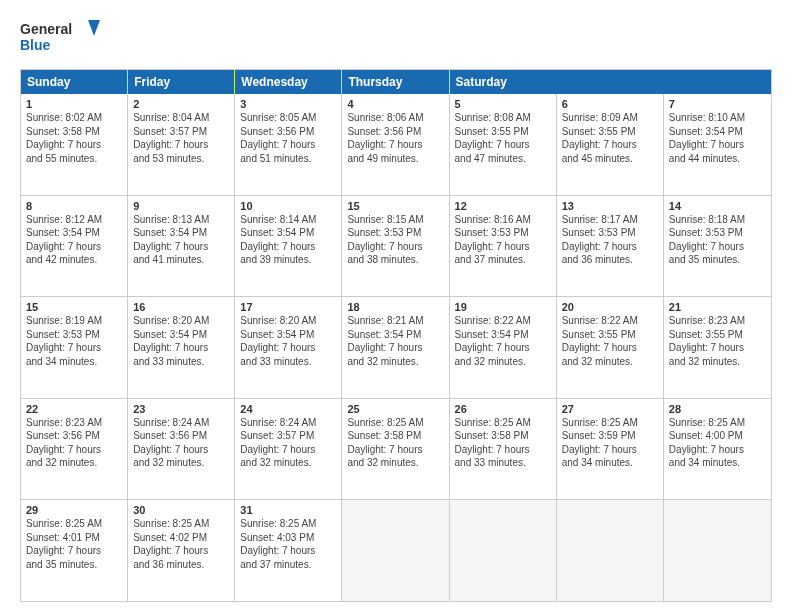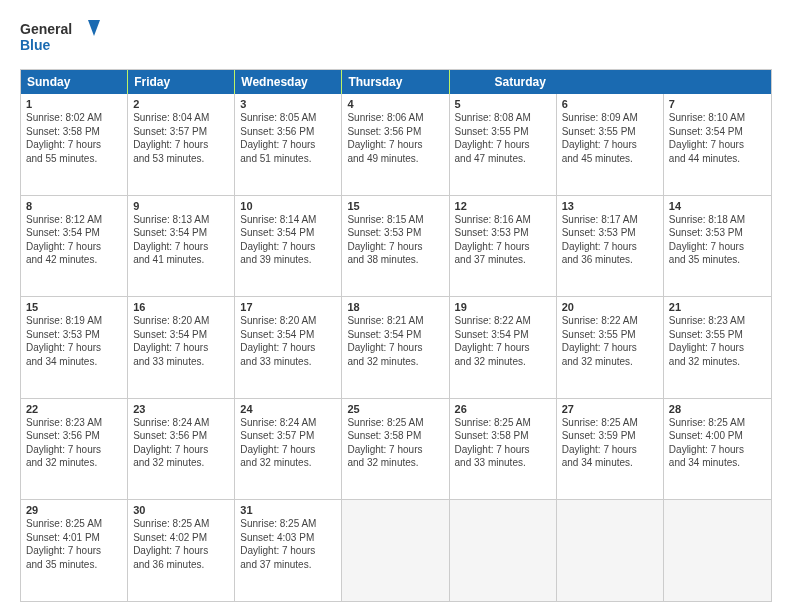--- a/index.html
+++ b/index.html
@@ -54,21 +54,21 @@
       background: #1a6ab1;
     }
     .cal-header-cell {
       color: #fff;
       font-size: 12px;
       font-weight: bold;
       padding: 5px 6px;
       text-align: left;
       border-right: 1px solid #bef264;
     }
-    .cal-header-cell:last-child { border-right: none; margin-left: 39px; }
+    .cal-header-cell:last-child { border-right: none; }
     .cal-body {
       display: flex;
       flex-direction: column;
       flex: 1;
     }
     .cal-row {
       display: grid;
       grid-template-columns: repeat(7, 1fr);
       flex: 1;
       border-top: 1px solid #ccc;

